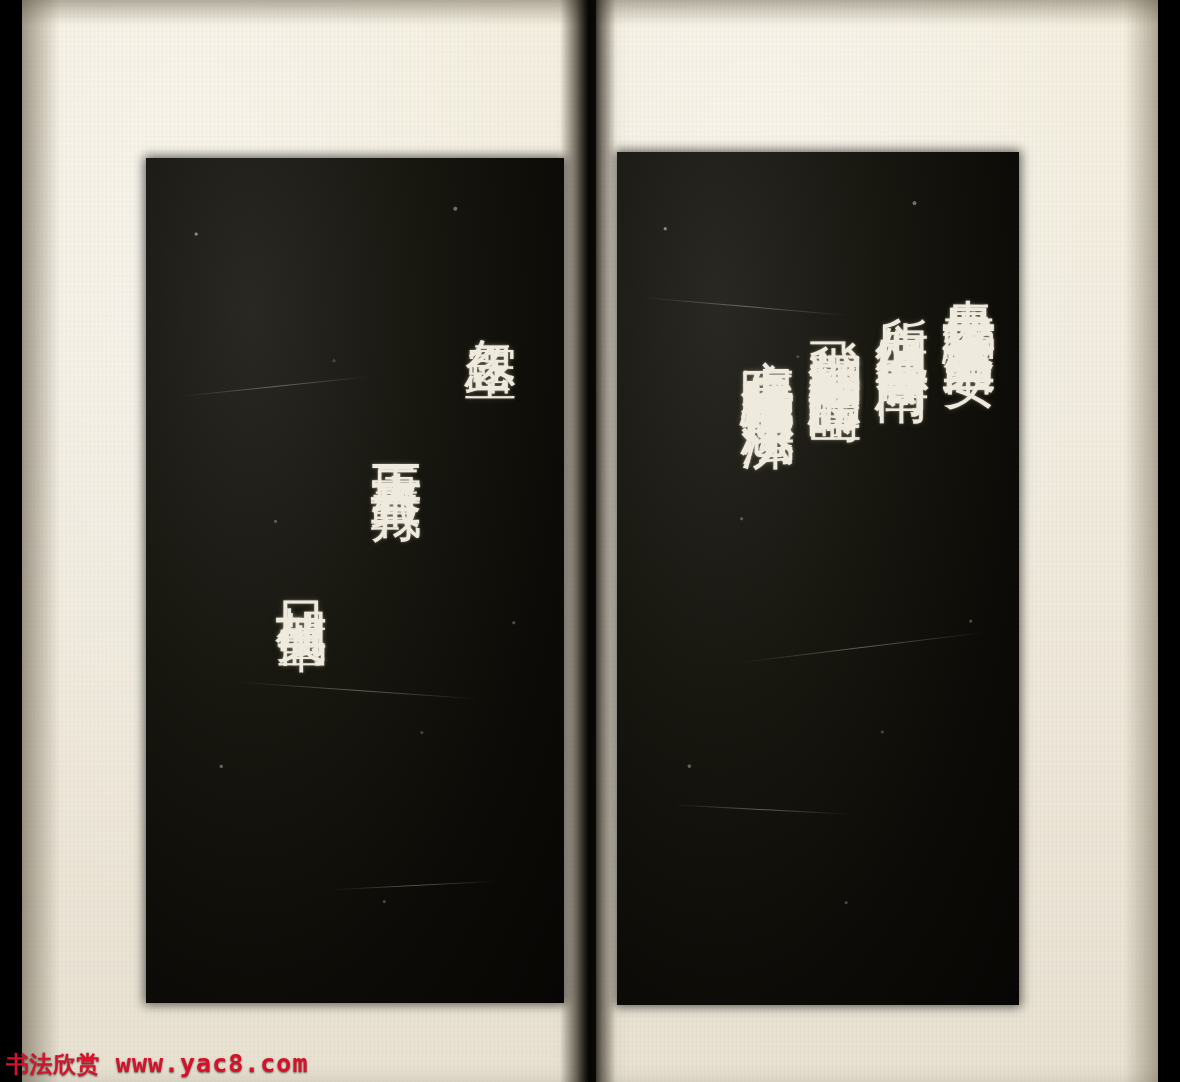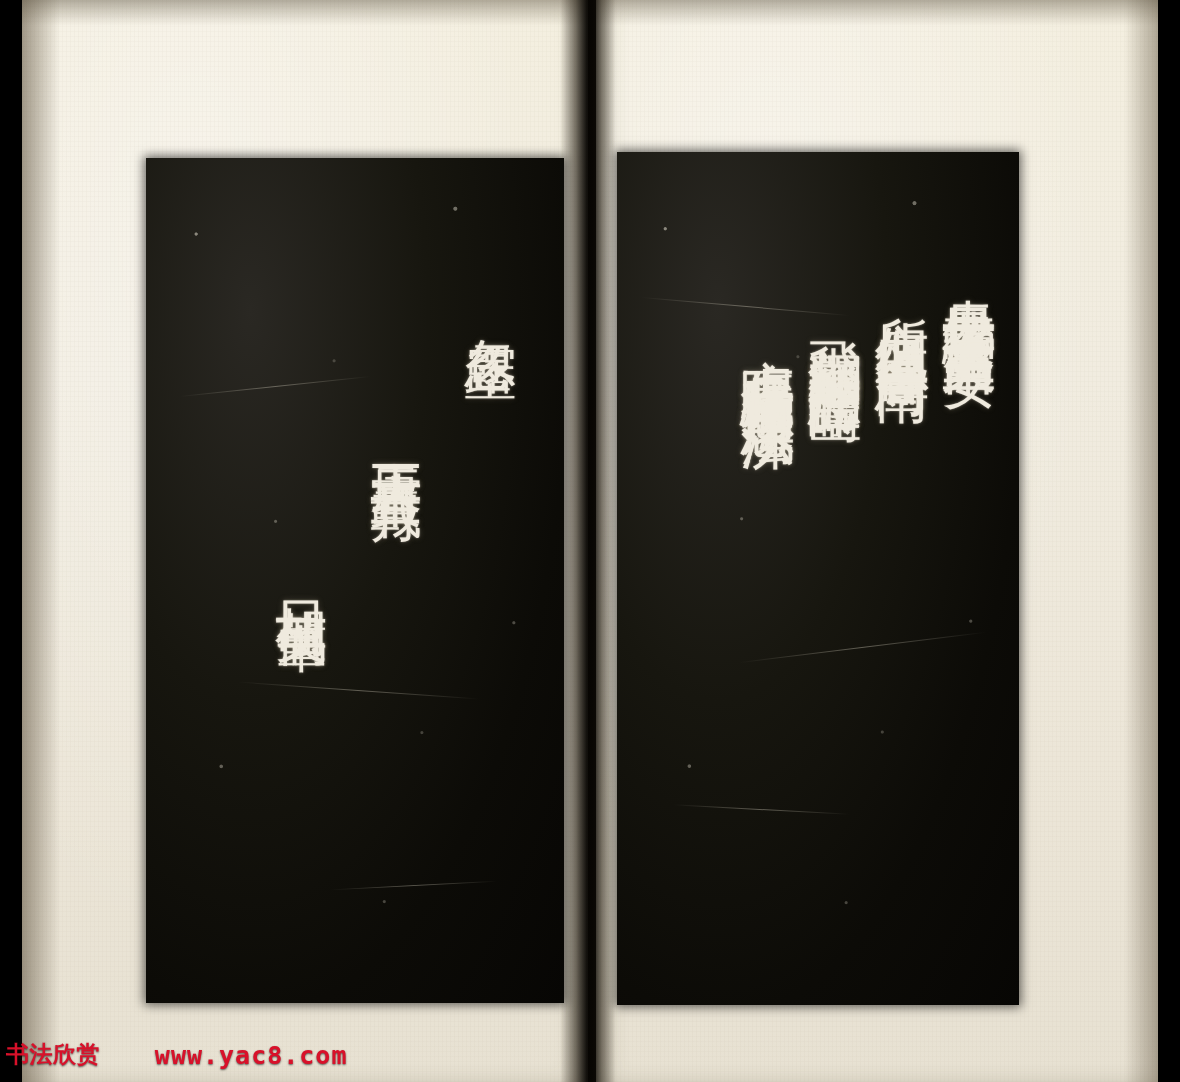--- a/index.html
+++ b/index.html
@@ -161,42 +161,41 @@
     margin-left: 40px;
   }
   .left-panel .col.l1 { padding-top: 100px; }
   .left-panel .col.l2 { padding-top: 222px; }
   .left-panel .col.l3 { padding-top: 362px; }
 
   
   #watermark {
     position: absolute;
     left: 6px;
-    bottom: 12px;
+    bottom: 2px;
     display: flex;
-    align-items: flex-end;
-    gap: 26px;
+    align-items: flex-start;
+    gap: 16px;
     z-index: 20;
   }
   #watermark .wm-cn {
     color: #d8112a;
     font-size: 23px;
     font-family: "DejaVu Sans", "Liberation Sans", sans-serif;
     font-weight: 700;
     letter-spacing: 0.02em;
     text-shadow: 0 1px 2px rgba(0,0,0,0.6);
   }
   #watermark .wm-url {
     color: #d8112a;
     font-size: 25px;
     font-family: "DejaVu Sans Mono", "Liberation Mono", monospace;
     font-weight: 700;
     letter-spacing: 0.04em;
     text-shadow: 0 1px 2px rgba(0,0,0,0.6);
-    margin-left: 29px;
   }
 </style>
 </head>
 <body>
 
 <div id="page">
 
   <div class="leaf left">
     <div class="fibre"></div>
     <div class="edge-shade-left"></div>

